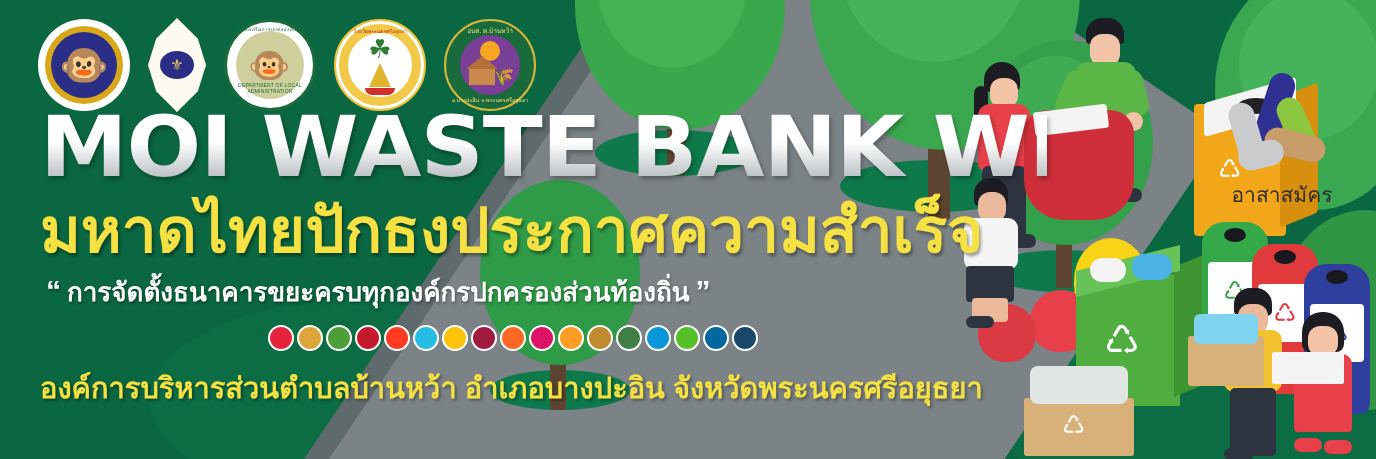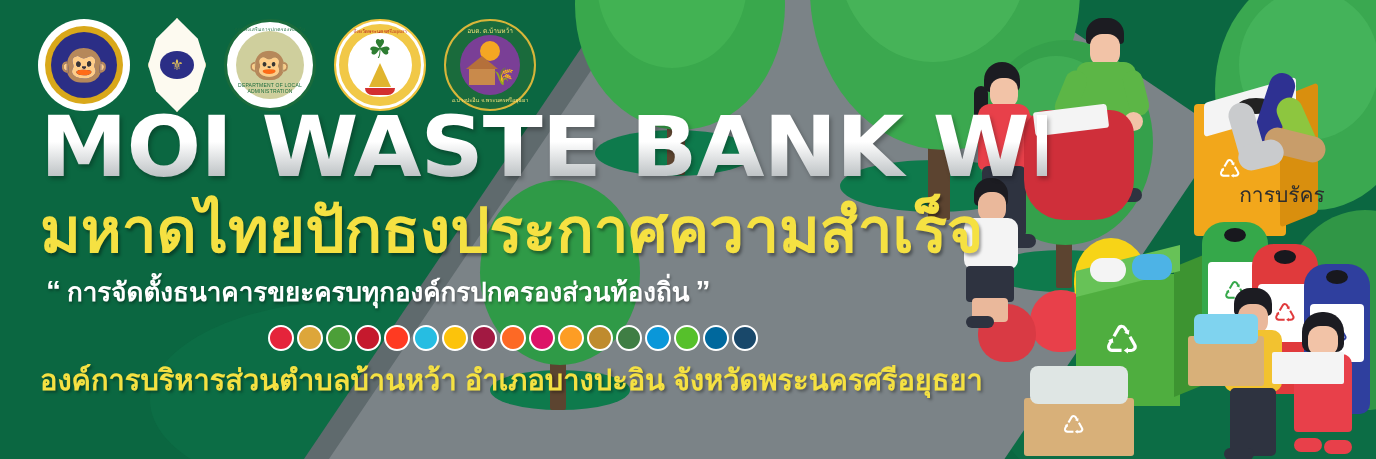--- a/index.html
+++ b/index.html
@@ -229,21 +229,21 @@
   .sdg-row {
     margin:13px 0 0 228px;
     display:flex; gap:3px;
   }
   .sdg-dot {
     width:26px; height:26px; border-radius:50%;
     border:2px solid #ffffff;
   }
 
   .org-line {
-    margin-top:6px;
+    margin-top:14px;
     font-family:"Liberation Sans", sans-serif;
     font-weight:bold;
     font-size:29px;
     color:#f5e142;
     text-shadow:2px 2px 3px rgba(0,0,0,.35);
     white-space:nowrap;
   }
 
   
   .art { position:absolute; right:0; top:0; width:420px; height:459px; z-index:5; }
@@ -547,16 +547,16 @@
   </div>
 
   <div class="vol-logo">
     <div class="vol-mark">
       <div class="seg" style="left:34px;top:-4px;width:26px;height:72px;background:#2e3192;transform:rotate(18deg);"></div>
       <div class="seg" style="left:56px;top:20px;width:26px;height:62px;background:#8dc63f;transform:rotate(-24deg);"></div>
       <div class="seg" style="left:36px;top:56px;width:62px;height:26px;background:#c89d6a;transform:rotate(14deg);"></div>
       <div class="seg" style="left:6px;top:26px;width:26px;height:66px;background:#c9cbcd;transform:rotate(-16deg);"></div>
       <div class="seg" style="left:10px;top:66px;width:46px;height:26px;background:#c9cbcd;transform:rotate(-14deg);"></div>
     </div>
-    <div class="vol-text1">การบรัคร</div>
+    <div class="vol-text1">อาสาสมัคร</div>
   </div>
 
 </div>
 
 </body></html>

